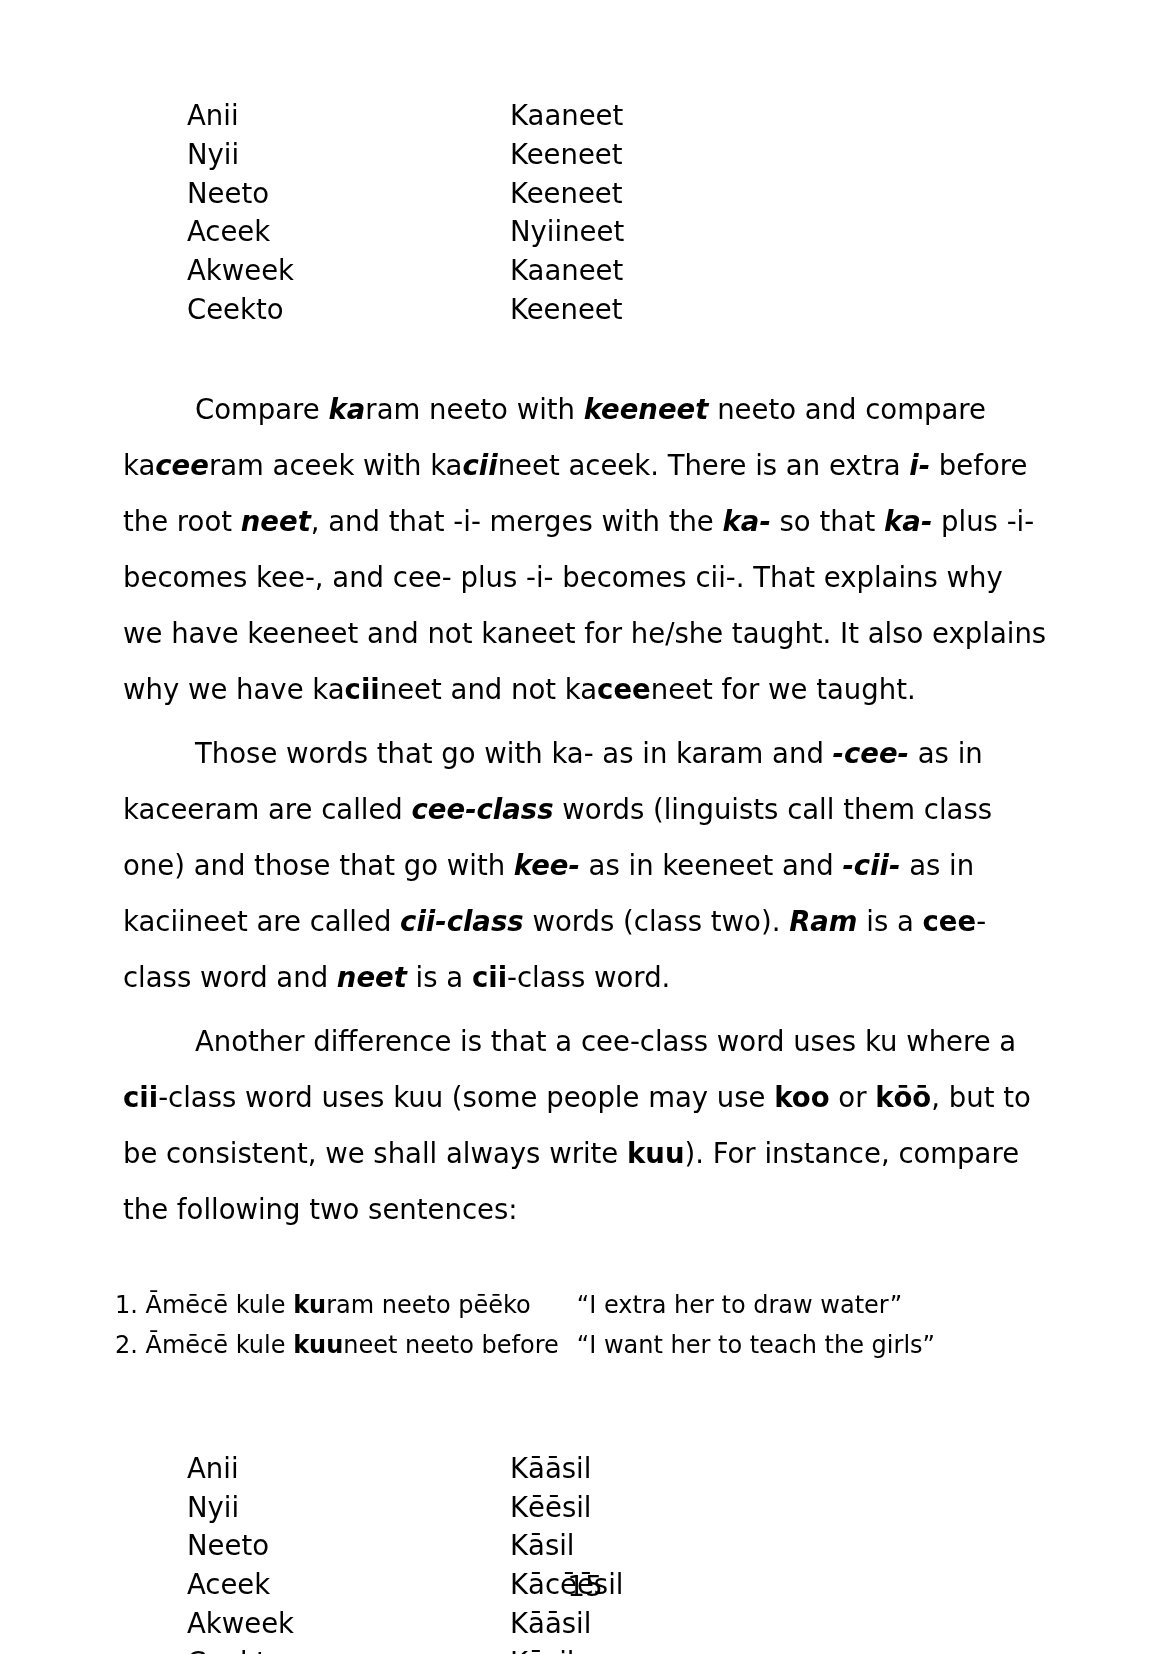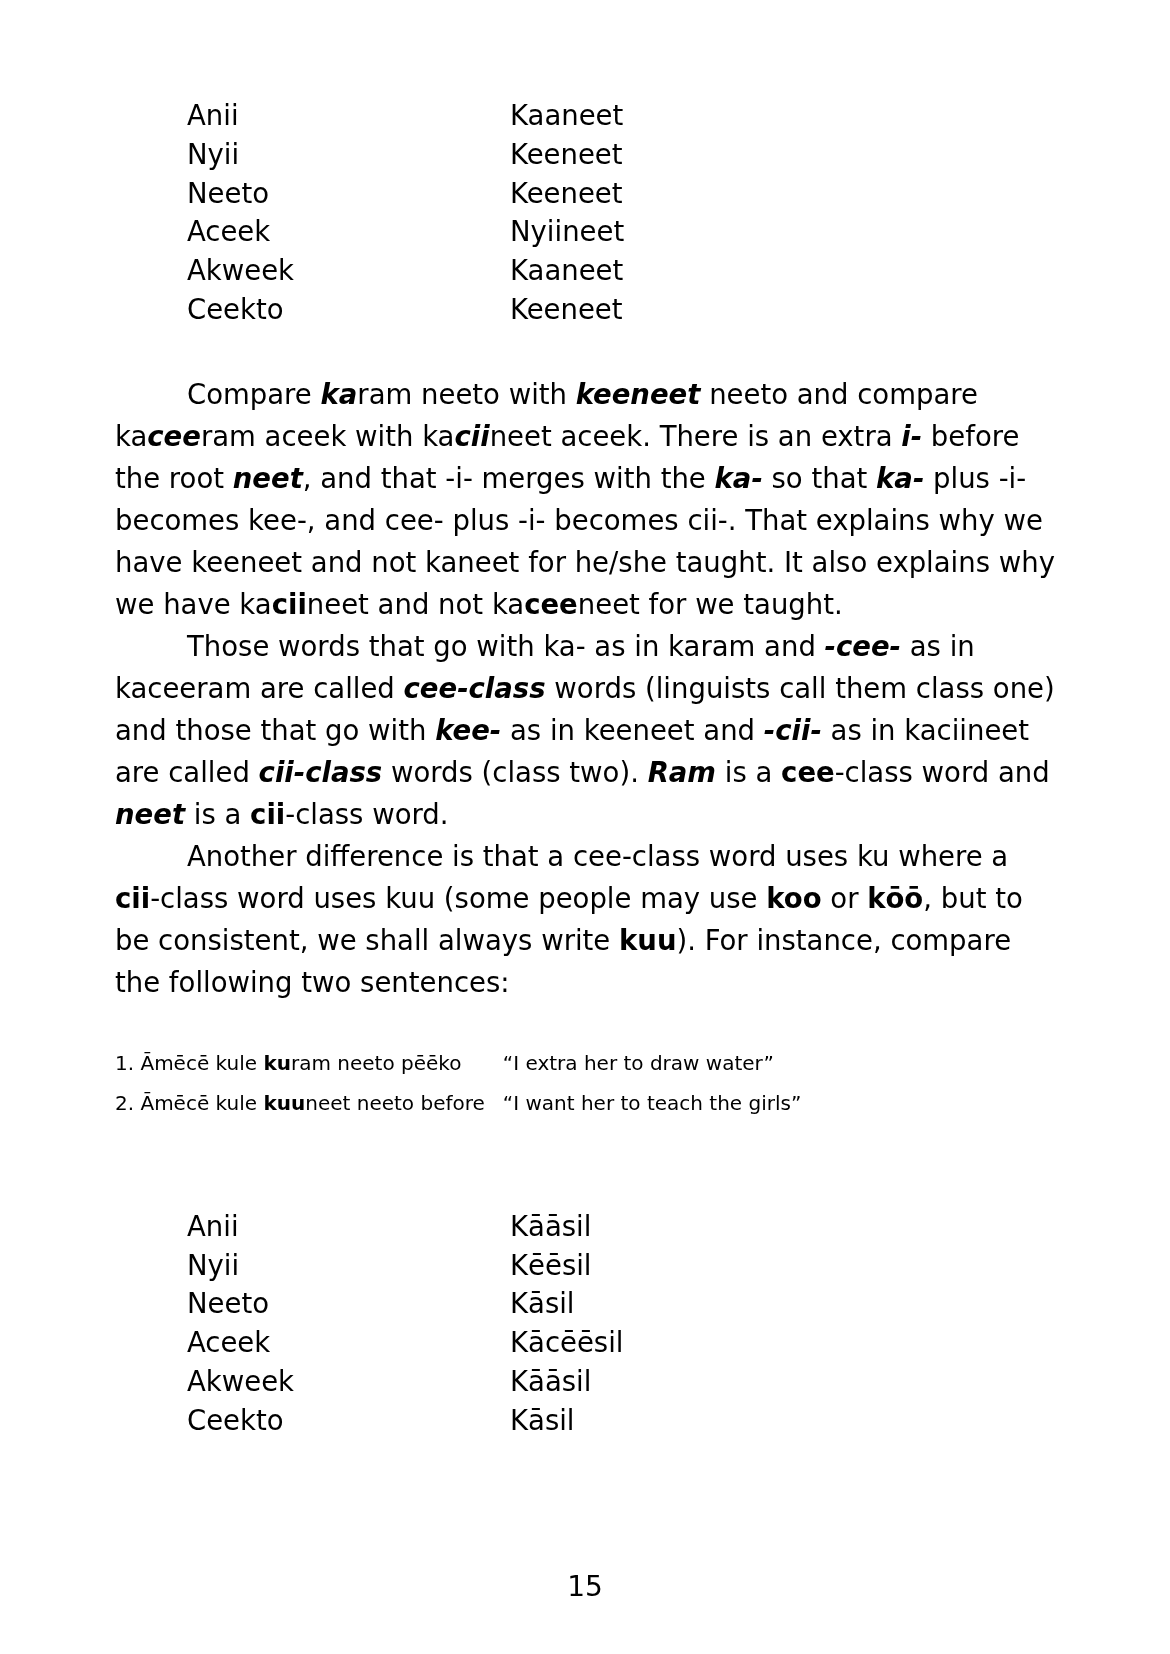--- a/index.html
+++ b/index.html
@@ -46,37 +46,37 @@
     box-sizing: border-box;
   }
   .paradigm td.col2 {
     width: 400px;
   }
   .it { }
   .bi { font-style: italic; font-weight: bold; }
   .b  { font-weight: bold; }
 
   p.para {
-    margin: 0;
+    margin: 8px;
     text-indent: 72px;
     text-align: left;
     font-size: 27.5px;
-    line-height: 42px;
+    line-height: 56px;
   }
   .gap-m { height: 40px; }
   .gap-l { height: 44px; }
 
   
   .examples {
     border-collapse: collapse;
     margin: 0;
   }
   .examples td {
     padding: 0;
-    font-size: 20px;
+    font-size: 24px;
     line-height: 40px;
     white-space: pre;
     vertical-align: top;
   }
   .examples td.ex-left { padding-right: 18px; }
 
   .folio {
     position: absolute;
     left: 0;
     right: 0;

